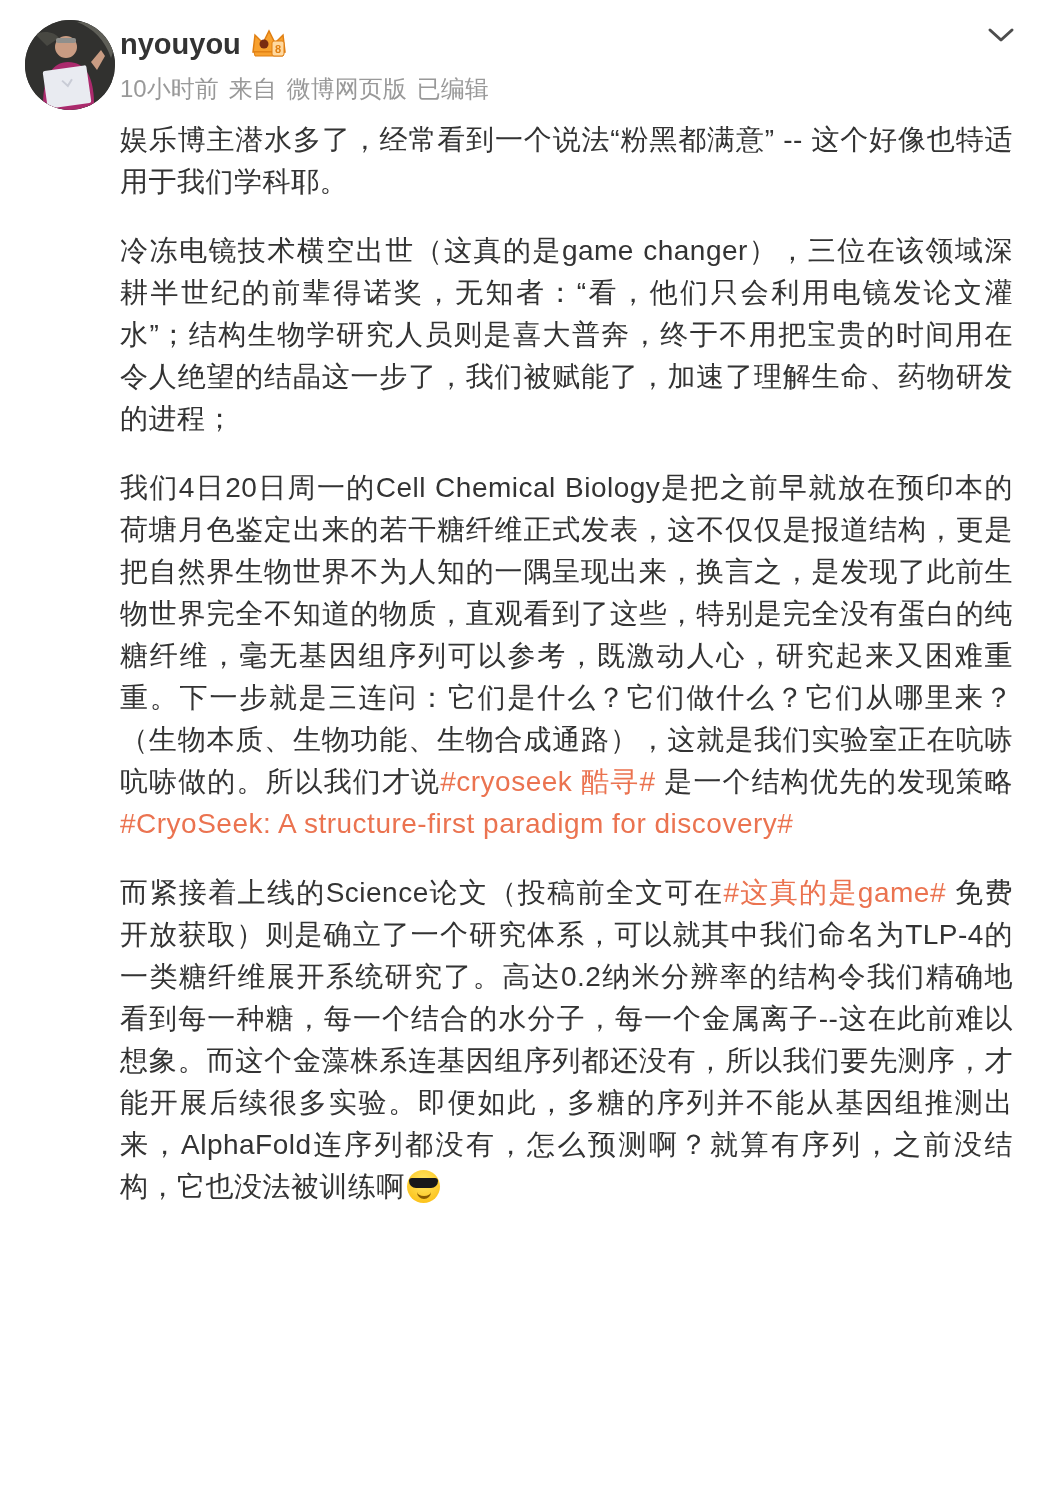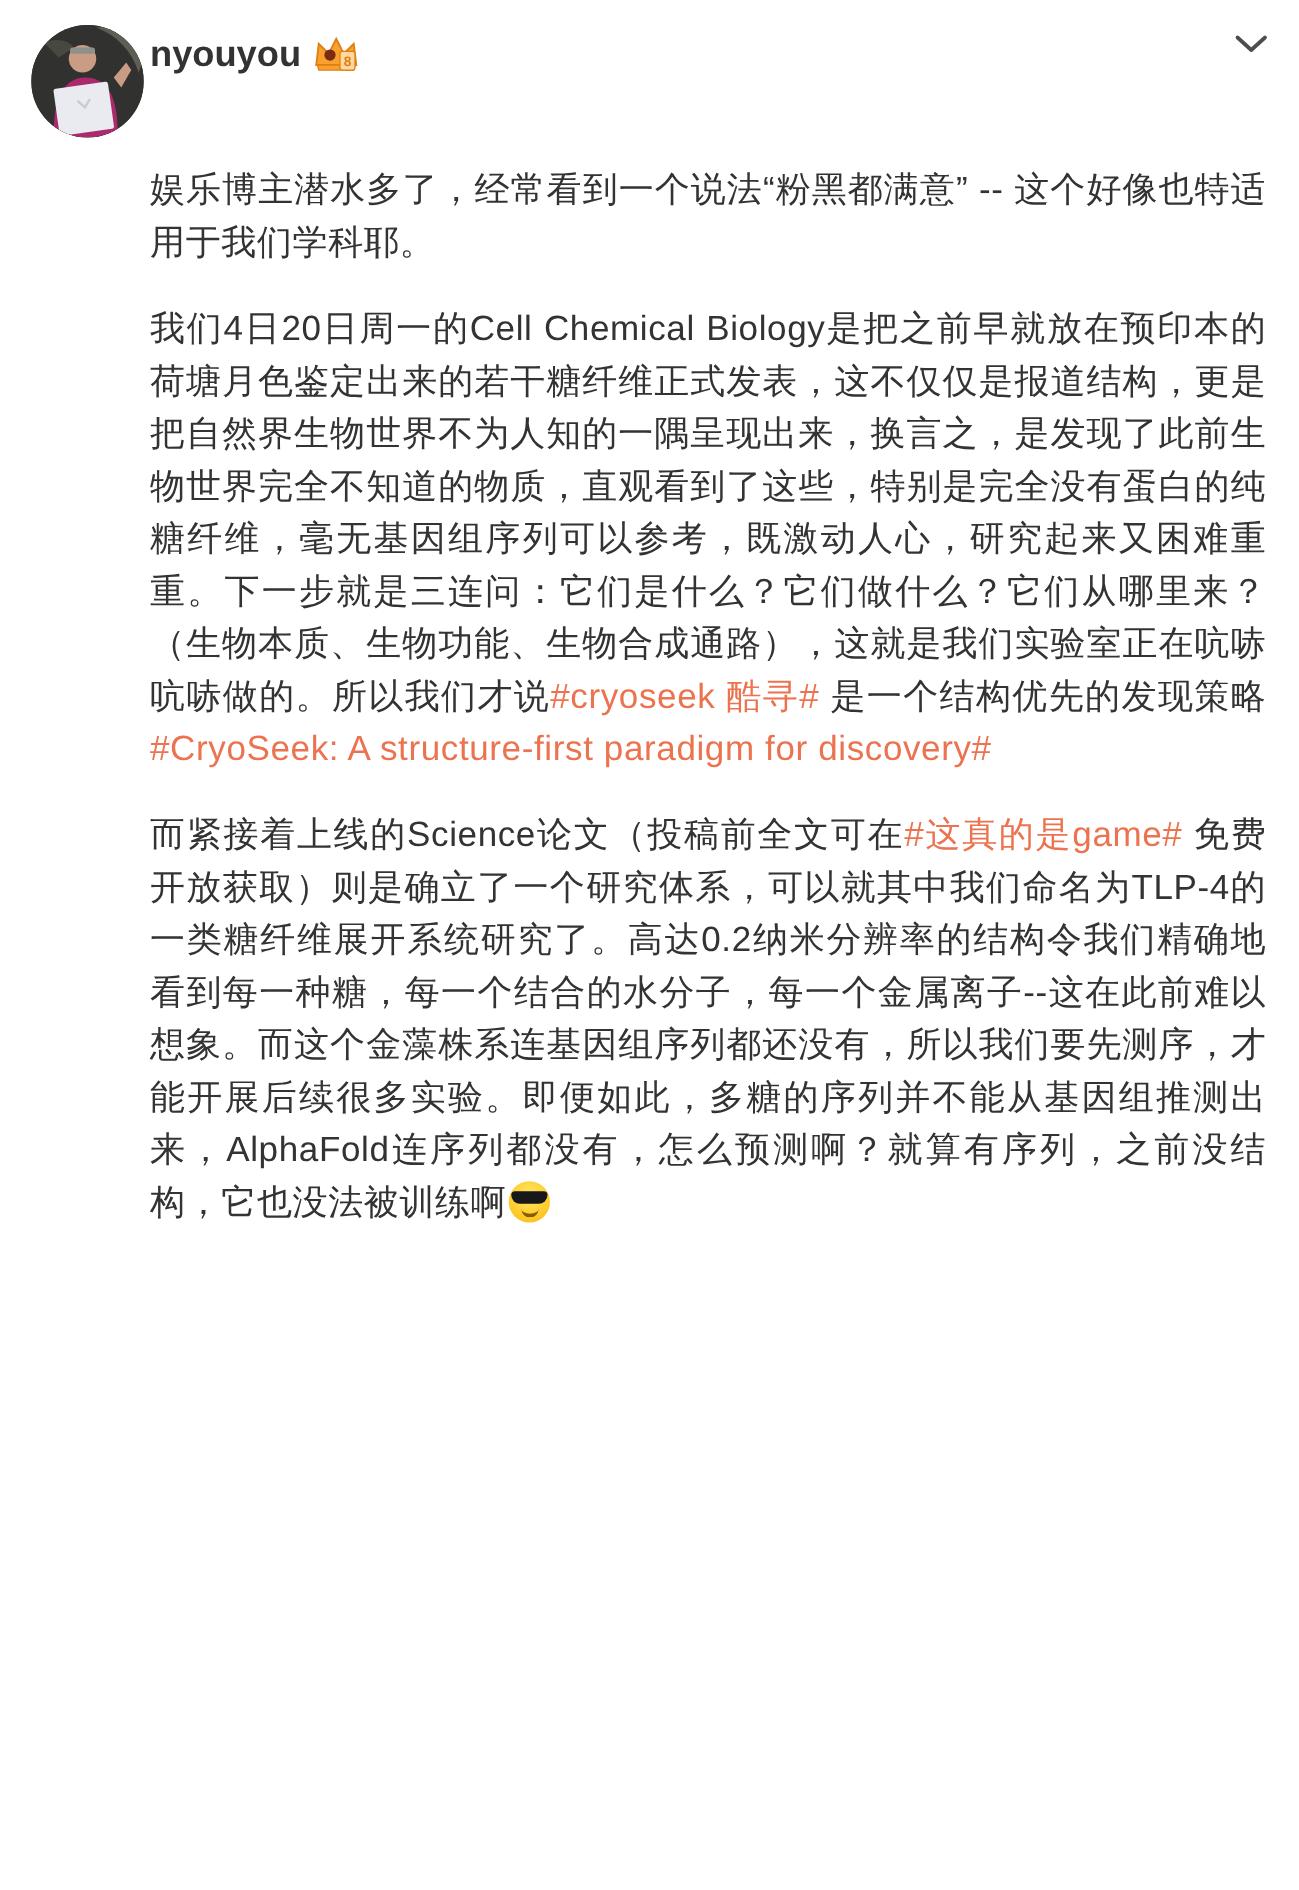--- a/index.html
+++ b/index.html
@@ -44,21 +44,21 @@
   }
   
   .post-text{
     position:absolute; left:120px; top:115px;
     width:893px;
     font-size:28px; line-height:42px; color:var(--text,#333333);
     letter-spacing:0.5px;
     text-align:justify; text-justify:inter-ideograph;
   }
   .post-text p{margin:27px 0 0 0; padding:0;}
-  .post-text p:first-child{margin-top:16px;}
+  .post-text p:first-child{margin-top:4px;}
   a.plink{
     color:var(--link,#eb7350);
     text-decoration:none; cursor:pointer;
   }
   
   .emoji-sunglasses{
     display:inline-block; width:33px; height:33px; border-radius:50%;
     background:radial-gradient(circle at 50% 35%, #ffe158 15%, #fcc21b 80%);
     position:relative; vertical-align:-7px; margin:0 2px;
   }
@@ -94,27 +94,34 @@
     <span class="username">nyouyou</span>
     <svg class="crown-badge" viewBox="0 0 38 32">
       <path d="M3 24 L5 7 L13 15 L19 3 L25 15 L33 7 L35 24 Z" fill="#f8a12f" stroke="#e07f12" stroke-width="1.5"></path>
       <path d="M4 24 L34 24 L33 28 L5 28 Z" fill="#f8a12f" stroke="#e07f12" stroke-width="1"></path>
       <circle cx="14" cy="16" r="4.5" fill="#7a2b10"></circle>
       <rect x="22" y="13" width="12" height="15" rx="2" fill="#ffd9a0" stroke="#e07f12" stroke-width="1"></rect>
       <text x="28" y="24.5" font-size="11" font-weight="bold" fill="#e07f12" text-anchor="middle">8</text>
     </svg>
   </div>
 
+  <div class="meta-row">
+    <span>10小时前</span>
+    <span>来自</span>
+    <span>微博网页版</span>
+    <span>已编辑</span>
+  </div>
 
   <div class="chevron">
     <svg width="28" height="16" viewBox="0 0 28 16">
       <polyline points="3,3 14,13 25,3" fill="none" stroke="#4d4d4d" stroke-width="3" stroke-linecap="round" stroke-linejoin="round"></polyline>
     </svg>
   </div>
 
   <div class="post-text">
       <p><span>娱乐博主潜水多了，经常看到一个说法“粉黑都满意” -- 这个好像也特适用于我们学科耶。</span></p>
+      <p><span>冷冻电镜技术横空出世（这真的是game changer），三位在该领域深耕半世纪的前辈得诺奖，无知者：“看，他们只会利用电镜发论文灌水”；结构生物学研究人员则是喜大普奔，终于不用把宝贵的时间用在令人绝望的结晶这一步了，我们被赋能了，加速了理解生命、药物研发的进程；</span></p>
       <p><span>我们4日20日周一的Cell Chemical Biology是把之前早就放在预印本的荷塘月色鉴定出来的若干糖纤维正式发表，这不仅仅是报道结构，更是把自然界生物世界不为人知的一隅呈现出来，换言之，是发现了此前生物世界完全不知道的物质，直观看到了这些，特别是完全没有蛋白的纯糖纤维，毫无基因组序列可以参考，既激动人心，研究起来又困难重重。下一步就是三连问：它们是什么？它们做什么？它们从哪里来？（生物本质、生物功能、生物合成通路），这就是我们实验室正在吭哧吭哧做的。所以我们才说</span><a href="#" class="plink">#cryoseek 酷寻#</a><span> 是一个结构优先的发现策略 </span><a href="#" class="plink">#CryoSeek: A structure-first paradigm for discovery#</a></p>
       <p><span>而紧接着上线的Science论文（投稿前全文可在</span><a href="#" class="plink">#这真的是game#</a><span> 免费开放获取）则是确立了一个研究体系，可以就其中我们命名为TLP-4的一类糖纤维展开系统研究了。高达0.2纳米分辨率的结构令我们精确地看到每一种糖，每一个结合的水分子，每一个金属离子--这在此前难以想象。而这个金藻株系连基因组序列都还没有，所以我们要先测序，才能开展后续很多实验。即便如此，多糖的序列并不能从基因组推测出来，AlphaFold连序列都没有，怎么预测啊？就算有序列，之前没结构，它也没法被训练啊</span><span class="emoji-sunglasses" role="img"></span></p>
       <p></p>
     </div>
 
 </div>
 
 </body></html>

